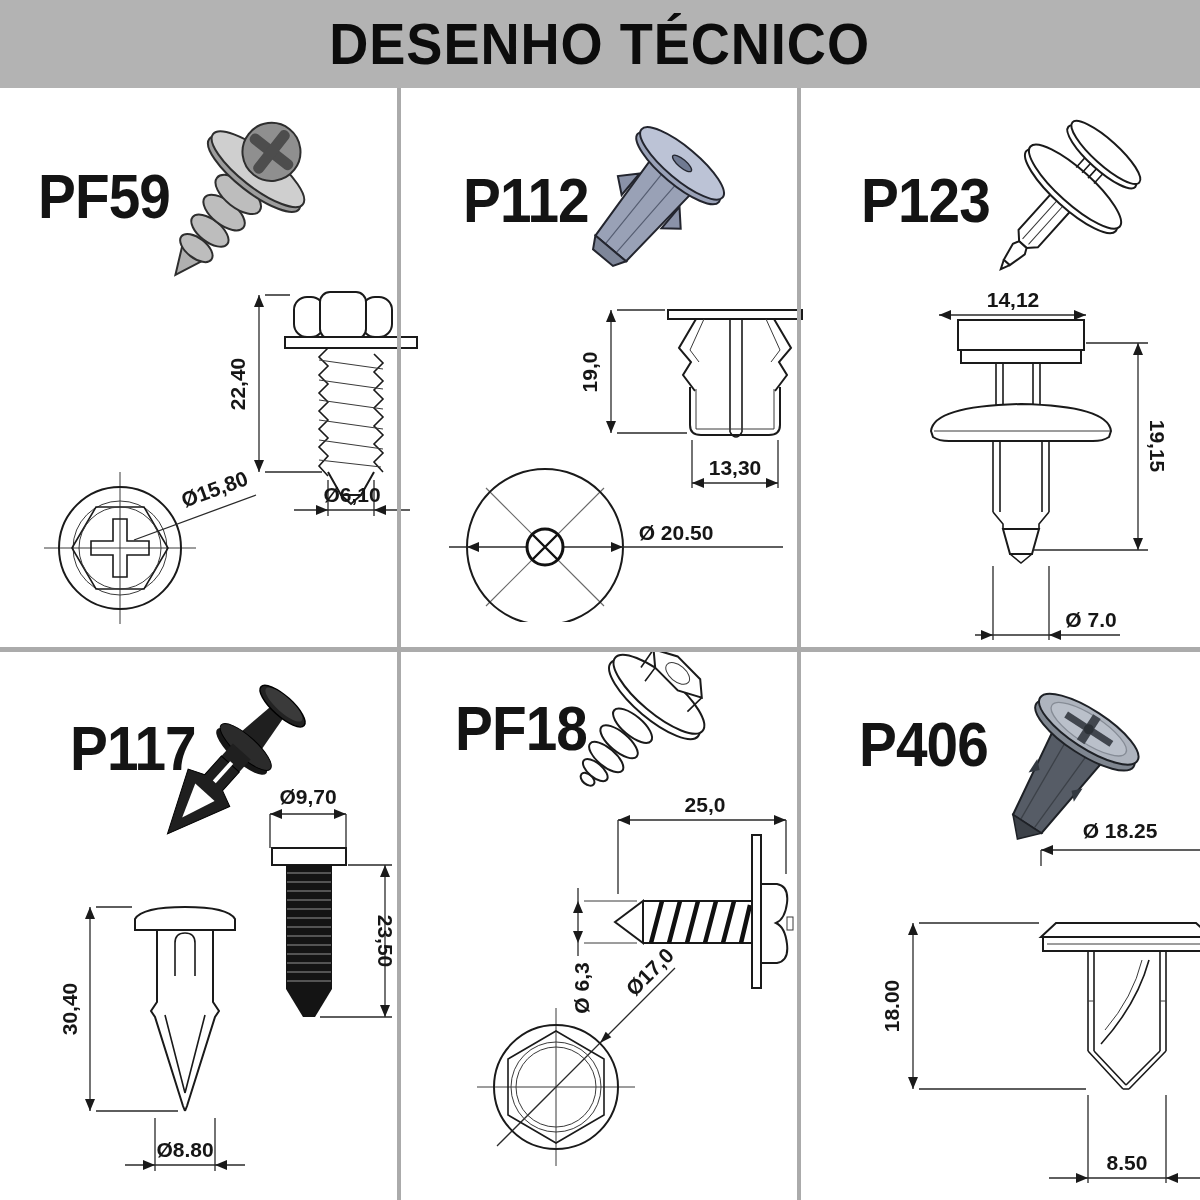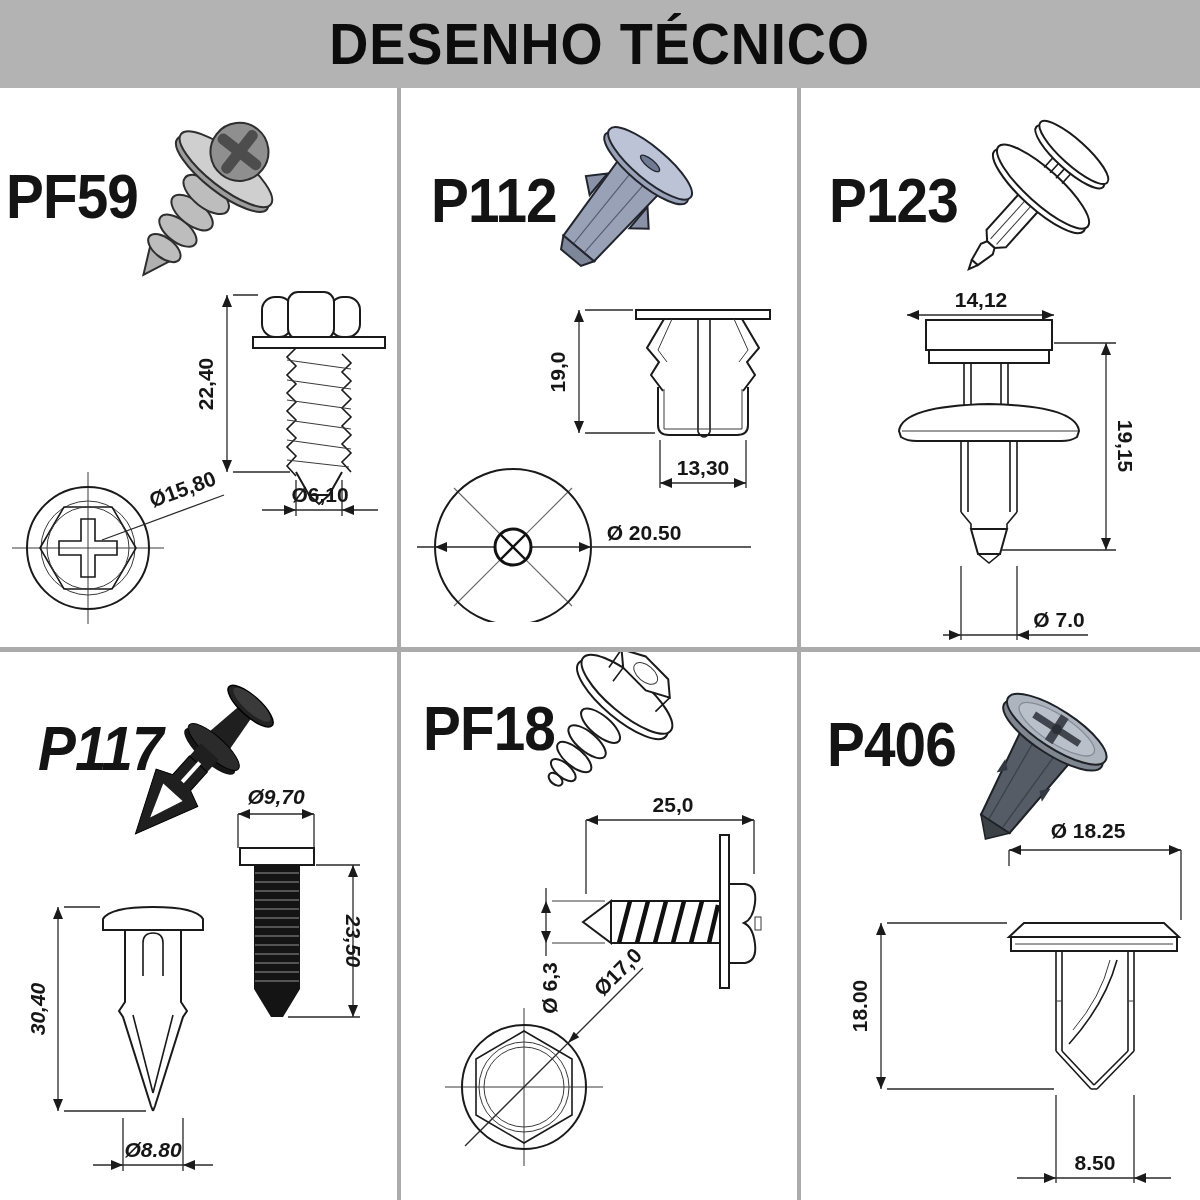--- a/index.html
+++ b/index.html
@@ -2,21 +2,21 @@
 <html><head>
 <meta charset="utf-8">
 <style>
   html,body{margin:0;padding:0;background:#fff;}
   .page{position:relative;width:1200px;height:1200px;background:#ffffff;overflow:hidden;
         font-family:"Liberation Sans",sans-serif;}
   .hdr{position:absolute;left:0;top:0;width:1200px;height:88px;background:#b3b3b3;
        display:flex;align-items:center;justify-content:center;}
   .hdr-title{font-size:57px;font-weight:bold;color:#0c0c0c;letter-spacing:1px;
              transform:scaleX(.95);white-space:nowrap;}
-  .panel{position:absolute;background:#fff;}
+  .panel{position:absolute;background:#fff;margin-left:32px;}
   .panel svg{position:absolute;left:0;top:0;}
   .part-label{position:absolute;font-size:63px;font-weight:bold;color:#141414;
               letter-spacing:-1px;transform:scaleX(.9);transform-origin:left center;z-index:3;}
   .vdiv{position:absolute;top:88px;width:4px;height:1112px;background:#ababab;}
   .hdiv{position:absolute;left:0;top:647px;width:1200px;height:5px;background:#ababab;}
   
   .ol{fill:#ffffff;stroke:#1a1a1a;stroke-width:2;}
   .ln{fill:none;stroke:#1a1a1a;stroke-width:2;}
   .md{fill:none;stroke:#1a1a1a;stroke-width:1.6;}
   .thin{fill:none;stroke:#3a3a3a;stroke-width:1;}
@@ -170,21 +170,21 @@
         <text class="dim" x="317" y="358" transform="rotate(90 317,358)">19,15</text>
         <path d="M160,478 L160,552 M216,478 L216,552" class="dl"></path>
         <line x1="142" y1="547" x2="287" y2="547" class="dl"></line>
         <polygon class="ar" points="160,547 148,542 148,552"></polygon>
         <polygon class="ar" points="216,547 228,542 228,552"></polygon>
         <text class="dim" x="258" y="539">Ø 7.0</text>
       </g>
     </svg>
   </section>
 
-  <section class="panel" style="left:0;top:652px;width:397px;height:548px;font-style:italic;">
+  <section class="panel" style="left:0;top:652px;width:397px;height:548px;">
     <div class="part-label" style="left:38px;top:60px;">P117</div>
     <svg width="397" height="548" viewBox="0 0 397 548">
       <g transform="translate(193,118) rotate(42)">
         <polygon points="-8,-82 8,-82 14,-36 -14,-36" fill="#1f1f1f"></polygon>
         <ellipse cy="-86" rx="29" ry="10" fill="#222" stroke="#000" stroke-width="1.5"></ellipse>
         <ellipse cy="-88" rx="24" ry="7.5" fill="#3a3a3a"></ellipse>
         <ellipse cy="-25" rx="33" ry="10.5" fill="#161616"></ellipse>
         <ellipse cy="-31" rx="33" ry="10.5" fill="#2b2b2b" stroke="#000" stroke-width="1"></ellipse>
         <polygon points="-12,-25 12,-25 12,-6 -12,-6" fill="#1f1f1f"></polygon>
         <path d="M0,86 L-28,24 L-12,17 L-12,-8 L12,-8 L12,17 L28,24 Z" fill="#1f1f1f" stroke="#000" stroke-width="1"></path>

